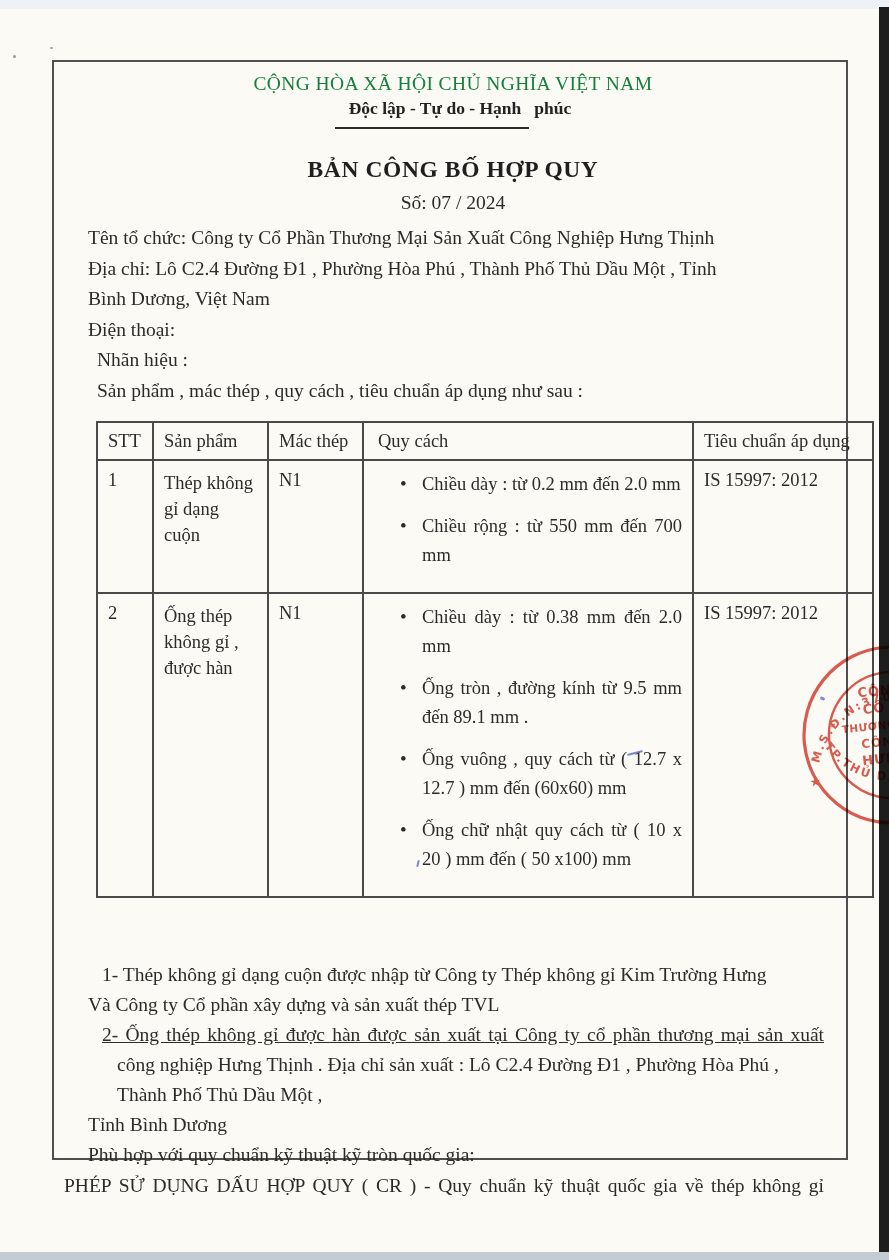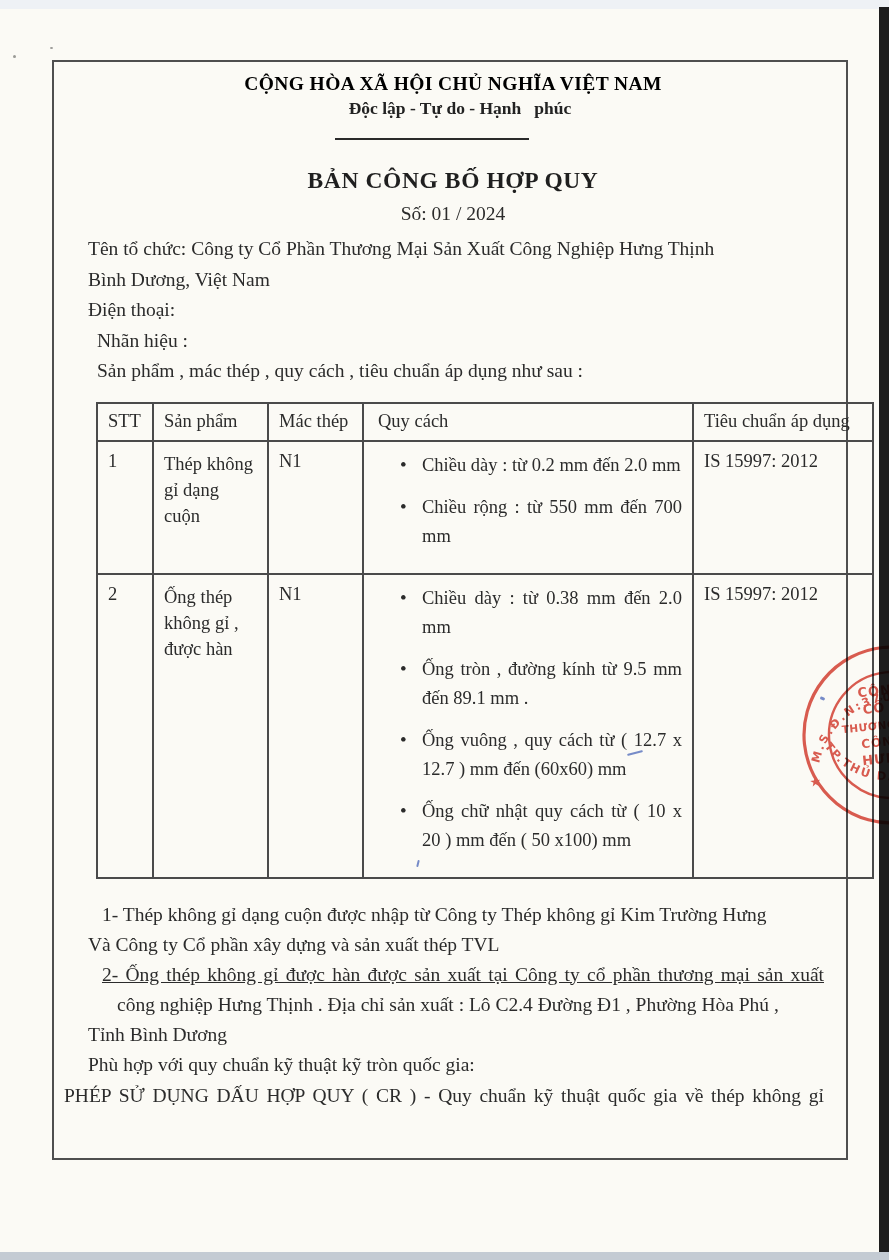--- a/index.html
+++ b/index.html
@@ -13,23 +13,23 @@
   .strip-right{position:absolute;top:7px;left:879px;width:10px;height:1245px;background:#1d1d1d;}
   .strip-bottom{position:absolute;left:0;top:1252px;width:889px;height:8px;background:#c4cbd3;}
   .speck{position:absolute;background:#9a9a96;border-radius:50%;}
 
   .frame{
     position:absolute;left:52px;top:60px;width:796px;height:1100px;
     border:2px solid #4f4f4f;box-sizing:border-box;
   }
   .frame-inner{padding:11px 28px 0 34px;}
 
-  .nat-title{text-align:center;font-weight:bold;font-size:19.5px;letter-spacing:.4px;color:#000000;}
+  .nat-title{text-align:center;font-weight:normal;font-size:19.5px;letter-spacing:.4px;color:#15803d;}
   .motto{text-align:center;font-weight:bold;font-size:17.5px;margin-top:3px;color:#222;}
-  .motto .u{border-bottom:2.5px solid #2a2a2a;padding:0 8px 19px 14px;display:inline-block;}
+  .motto .u{border-bottom:2.5px solid #2a2a2a;padding:0 8px 8px 14px;display:inline-block;}
   .motto .tail{padding-left:5px;}
 
   .doc-title{text-align:center;font-weight:bold;font-size:23.5px;letter-spacing:.6px;margin-top:27px;color:#1f1f1f;}
   .doc-no{text-align:center;font-size:19.5px;margin-top:9px;}
 
   .info{margin-top:9px;font-size:19.5px;line-height:30.5px;}
   .info .line{white-space:nowrap;}
   .indented{padding-left:9px;}
   .bold{font-weight:bold;}
 
@@ -52,21 +52,21 @@
   td.tc-cell{padding-top:12px;}
   td.qc-cell{padding-top:12px;padding-left:0;padding-right:8px;}
   tr.r1{height:99px;} tr.r2{height:228px;}
   ul.specs{list-style:none;margin:0;padding:0;}
   ul.specs li{
     position:relative;padding-left:48px;margin-bottom:13px;
     text-align:justify;line-height:29px;
   }
   ul.specs li::before{content:"•";position:absolute;left:26px;top:-1px;font-size:19px;}
 
-  .notes{margin-top:21px;font-size:19.5px;line-height:30px;width:736px;}
+  .notes{margin-top:62px;font-size:19.5px;line-height:30px;width:736px;}
   .n-line{margin:0;}
   .ind14{text-indent:14px;}
   .ind29{text-indent:29px;}
   .just-full{text-align:justify;text-align-last:justify;text-decoration:underline;}
   .reg1{margin-left:1px;text-indent:27px;text-align:justify;text-align-last:justify;line-height:31px;}
   .reg2{margin-left:-24px;text-align:justify;text-align-last:justify;line-height:31px;width:760px;}
 
   .stamp{position:absolute;left:777px;top:632px;width:120px;height:212px;
          mix-blend-mode:multiply;opacity:.92;}
   .pen-mark{position:absolute;background:#4a66b8;opacity:.75;border-radius:2px;}
@@ -84,24 +84,25 @@
 
   <div class="frame">
     <div class="frame-inner">
 
       <div class="nat-title">CỘNG HÒA XÃ HỘI CHỦ NGHĨA VIỆT NAM</div>
       <div class="motto">
         <span class="u">Độc lập - Tự do - Hạnh</span><span class="tail">phúc</span>
       </div>
 
       <div class="doc-title">BẢN CÔNG BỐ HỢP QUY</div>
-      <div class="doc-no">Số: 01 / 2024</div>
+      <div class="doc-no">Số: 07 / 2024</div>
 
       <div class="info">
         <div class="line">Tên tổ chức: Công ty Cổ Phần Thương Mại Sản Xuất Công Nghiệp Hưng Thịnh</div>
+        <div class="line">Địa chỉ: Lô C2.4 Đường Đ1 , Phường Hòa Phú , Thành Phố Thủ Dầu Một , Tỉnh</div>
         <div class="line">Bình Dương, Việt Nam</div>
         <div class="line">Điện thoại:</div>
         <div class="line indented">Nhãn hiệu :</div>
         <div class="line indented">Sản phẩm , mác thép , quy cách , tiêu chuẩn áp dụng như sau :</div>
       </div>
 
       <table class="spec">
         <colgroup>
           <col class="c-stt">
             <col class="c-sp">
@@ -146,20 +147,21 @@
             <td class="tc-cell">IS 15997: 2012</td>
           </tr>
         </tbody>
       </table>
 
       <div class="notes">
         <div class="n-line ind14">1-  Thép không gỉ dạng cuộn được nhập từ Công ty Thép không gỉ Kim Trường Hưng</div>
         <div class="n-line">Và Công ty Cổ phần xây dựng và sản xuất thép TVL</div>
         <div class="n-line ind14 just-full">2-  Ống thép không gỉ được hàn được sản xuất tại Công ty cổ phần thương mại sản xuất</div>
         <div class="n-line ind29">công nghiệp Hưng Thịnh . Địa chỉ sản xuất : Lô C2.4 Đường Đ1 , Phường Hòa Phú ,</div>
+        <div class="n-line ind29">Thành Phố Thủ Dầu Một ,</div>
         <div class="n-line">Tỉnh Bình Dương</div>
         <div class="n-line">Phù hợp với quy chuẩn kỹ thuật kỹ tròn quốc gia:</div>
         <div class="n-line reg2">PHÉP SỬ DỤNG DẤU HỢP QUY ( CR ) -  Quy chuẩn kỹ thuật quốc gia về thép không gỉ</div>
       </div>
 
     </div>
   </div>
 
   <svg class="stamp" width="120" height="212" viewBox="0 0 120 212">
     <defs>

